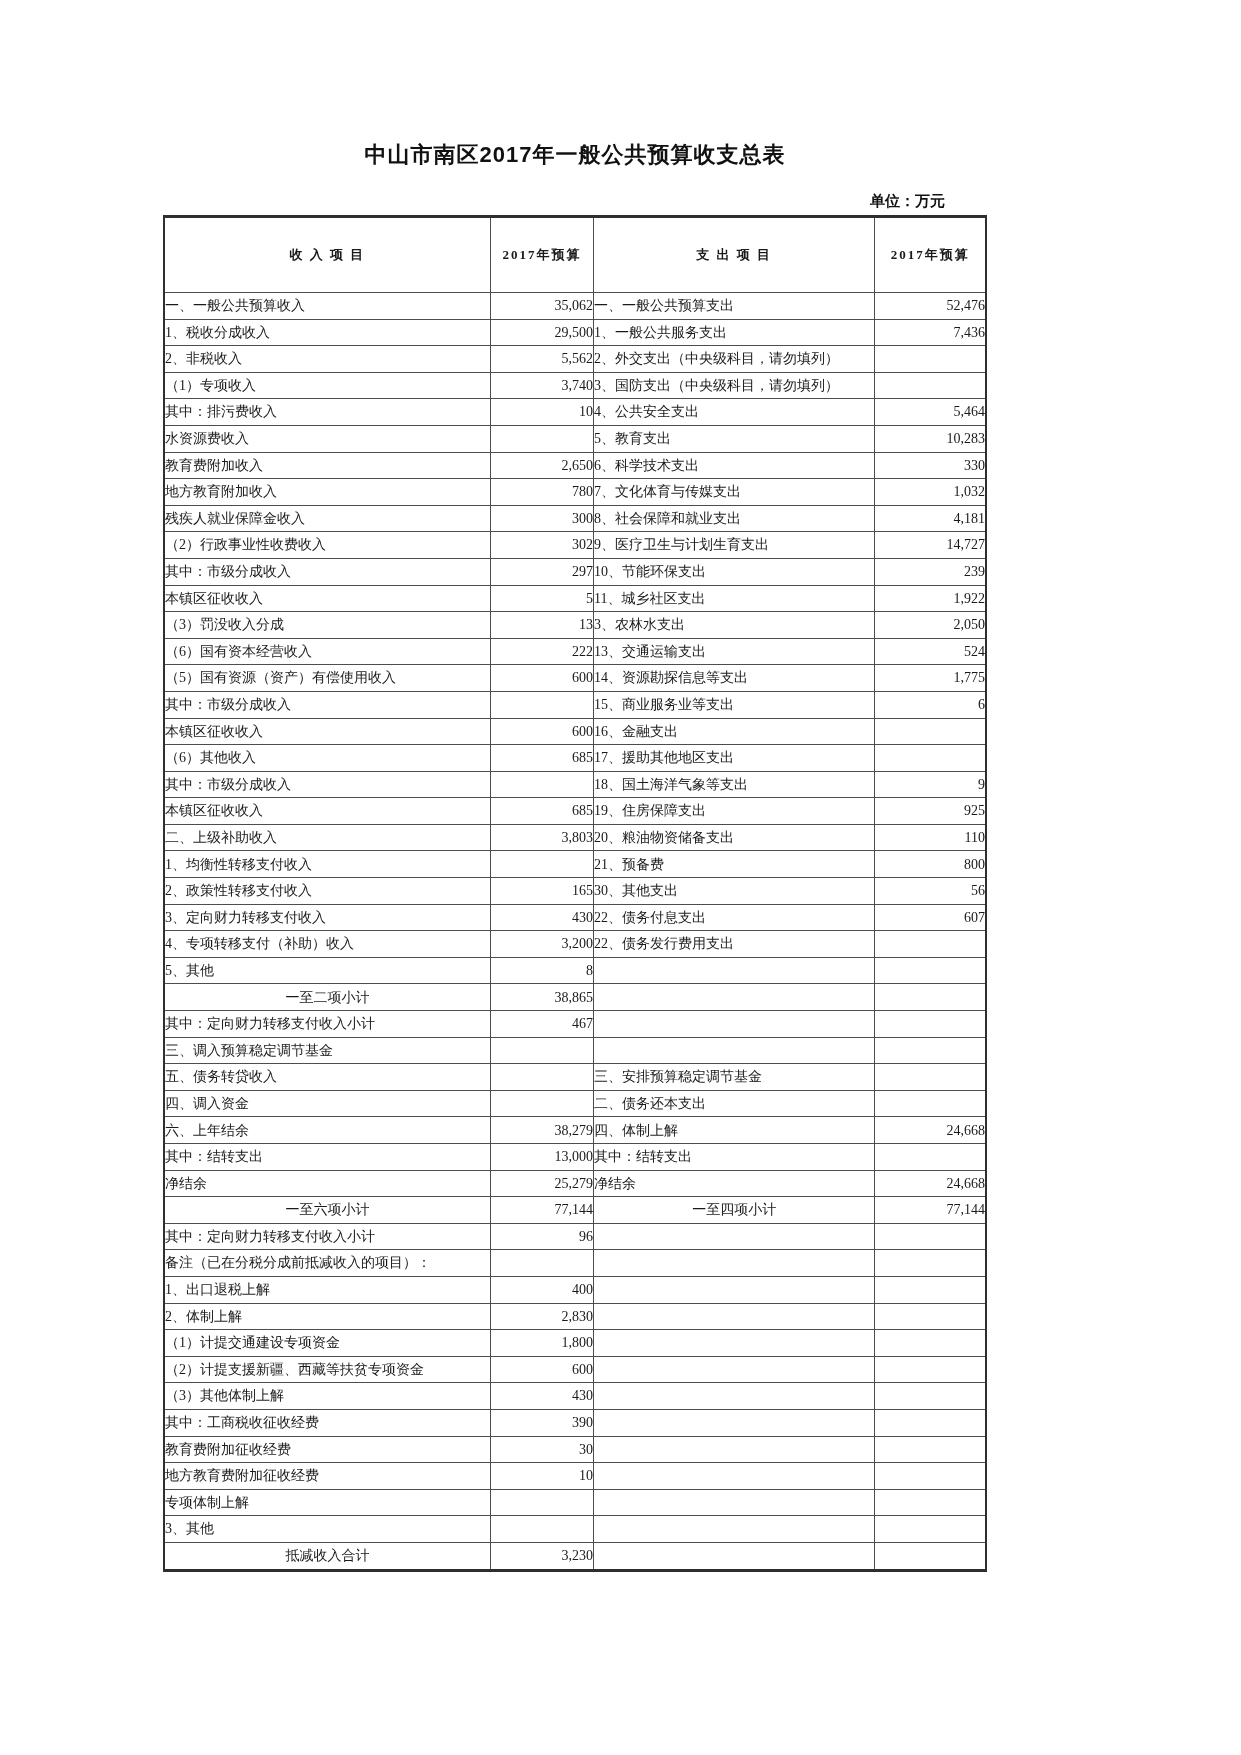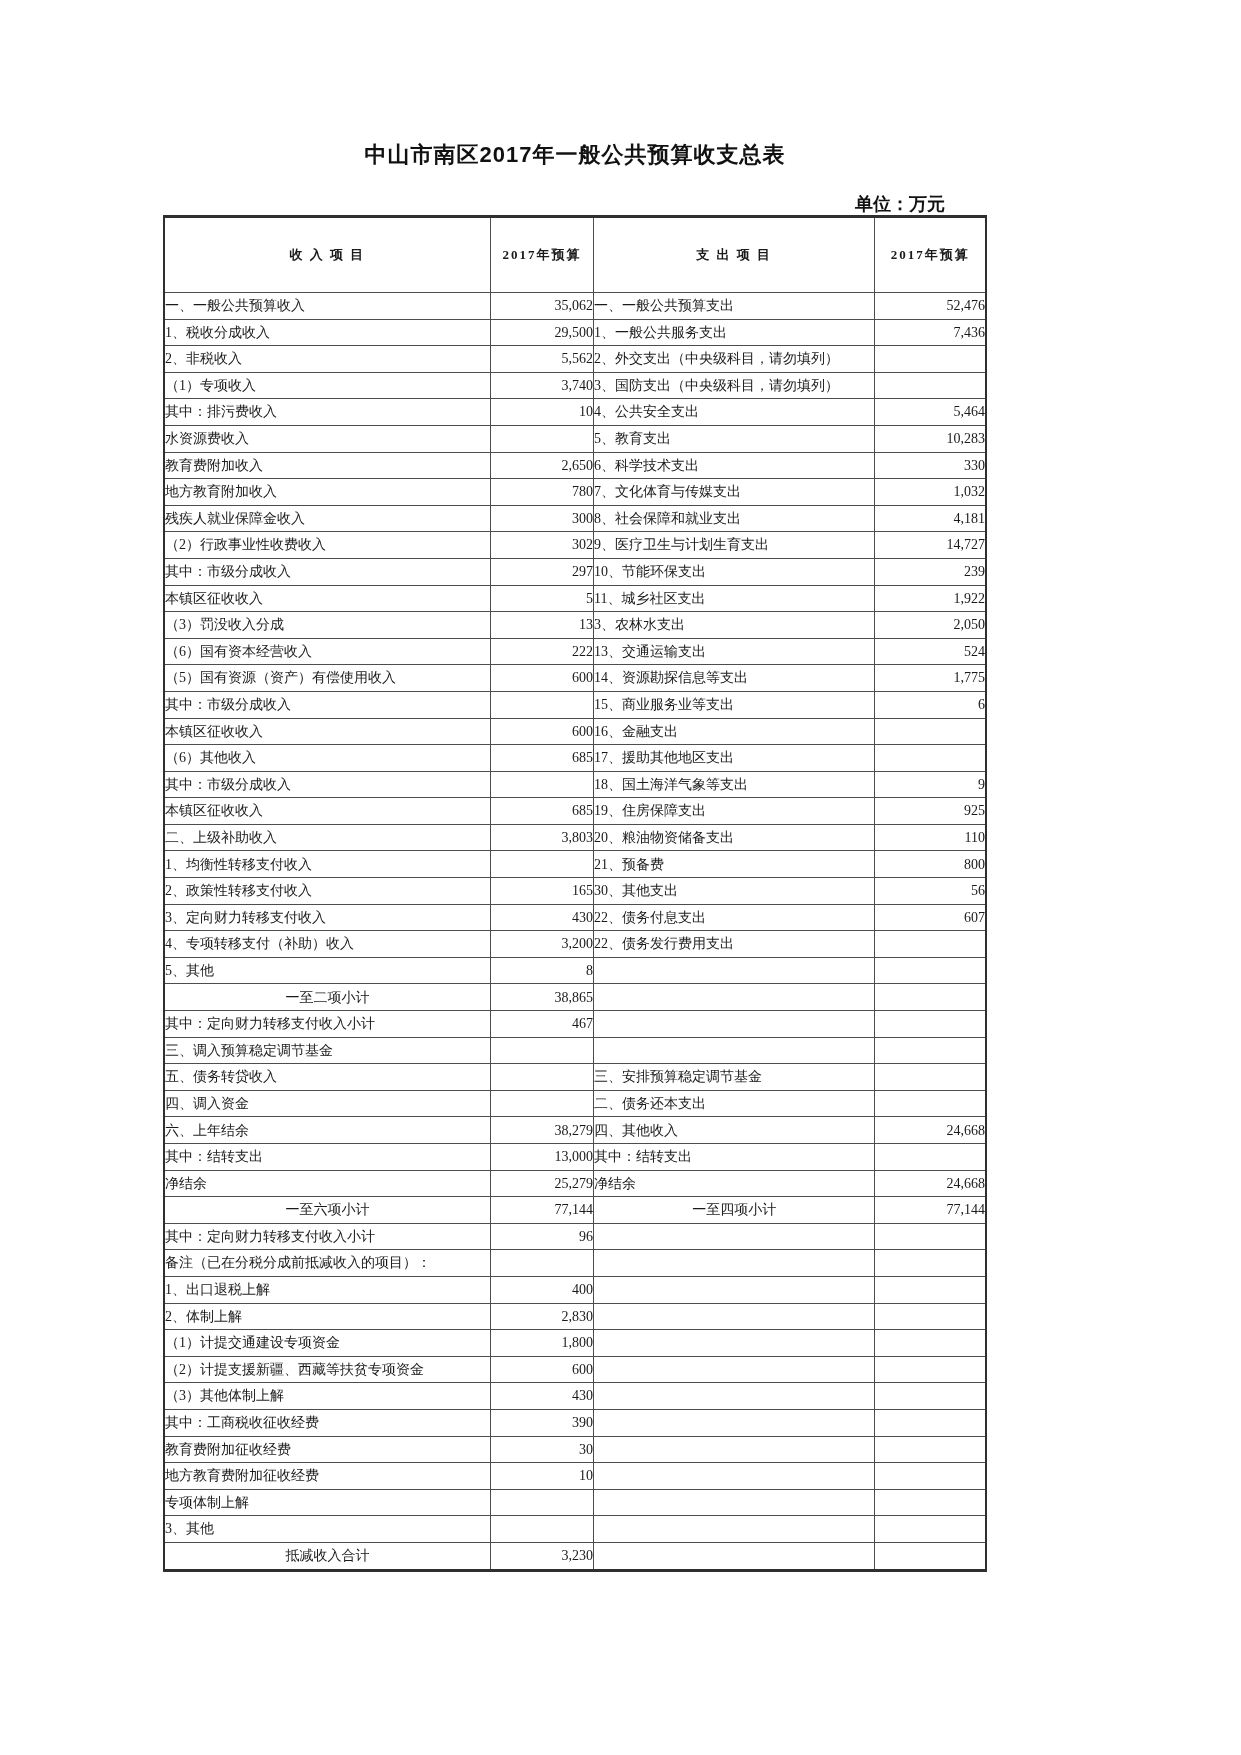--- a/index.html
+++ b/index.html
@@ -14,21 +14,21 @@
     position:absolute;left:163px;top:140px;width:824px;
     text-align:center;
     font-family:"Liberation Sans","DejaVu Sans",sans-serif;
     font-size:22px;font-weight:bold;color:#111;
     letter-spacing:1px;
   }
   .unit-label{
     position:absolute;left:163px;top:192px;width:782px;
     text-align:right;
     font-family:"Liberation Sans","DejaVu Sans",sans-serif;
-    font-size:18px;font-weight:bold;color:#111;
+    font-size:15px;font-weight:bold;color:#111;
   }
   table.budget{
     position:absolute;left:163px;top:215px;
     width:824px;
     border-collapse:collapse;
     table-layout:fixed;
     font-size:14px;
   }
   table.budget{border:2px solid #2f2f2f;border-top-width:3px;border-bottom-width:3px;}
   table.budget td,table.budget th{
@@ -262,21 +262,21 @@
       </tr>
       <tr>
         <td class="lbl i0 b">四、调入资金</td>
         <td class="val b"></td>
         <td class="lbl i0 b">二、债务还本支出</td>
         <td class="val b"></td>
       </tr>
       <tr>
         <td class="lbl i0 b">六、上年结余</td>
         <td class="val b">38,279</td>
-        <td class="lbl i0 b">四、其他收入</td>
+        <td class="lbl i0 b">四、体制上解</td>
         <td class="val b">24,668</td>
       </tr>
       <tr>
         <td class="lbl i2 b">其中：结转支出</td>
         <td class="val">13,000</td>
         <td class="lbl i2 b">其中：结转支出</td>
         <td class="val b"></td>
       </tr>
       <tr>
         <td class="lbl i3 b">净结余</td>

